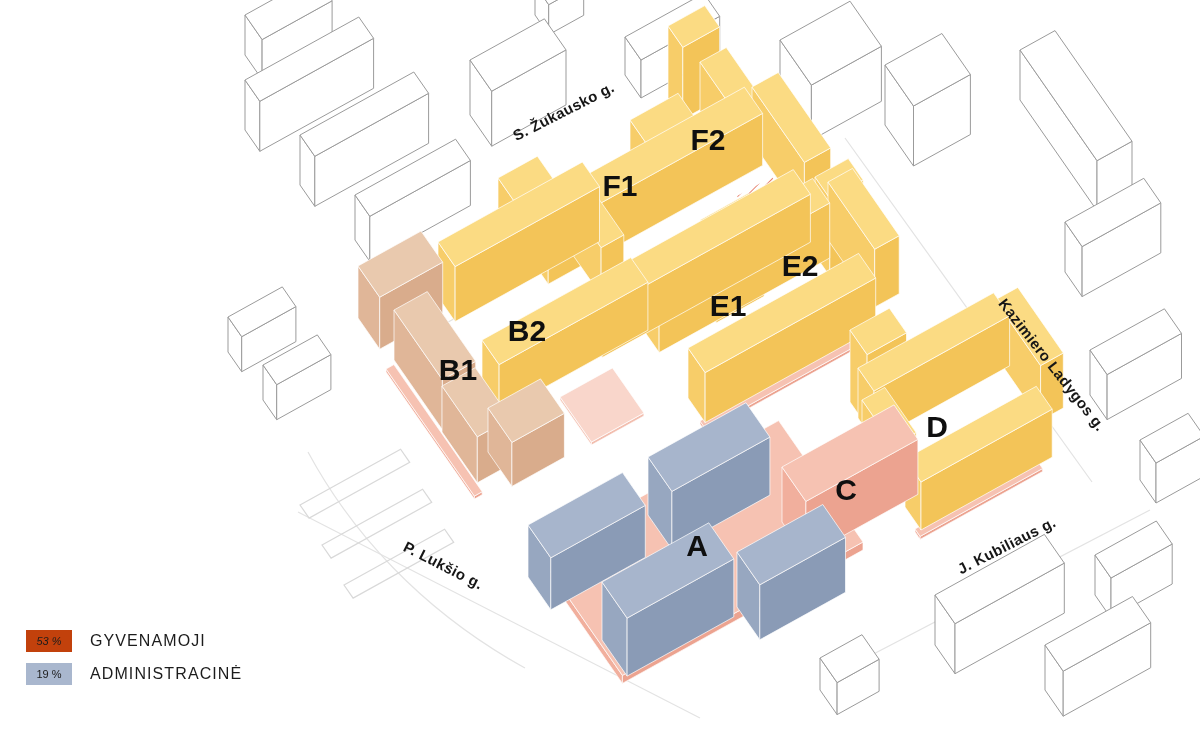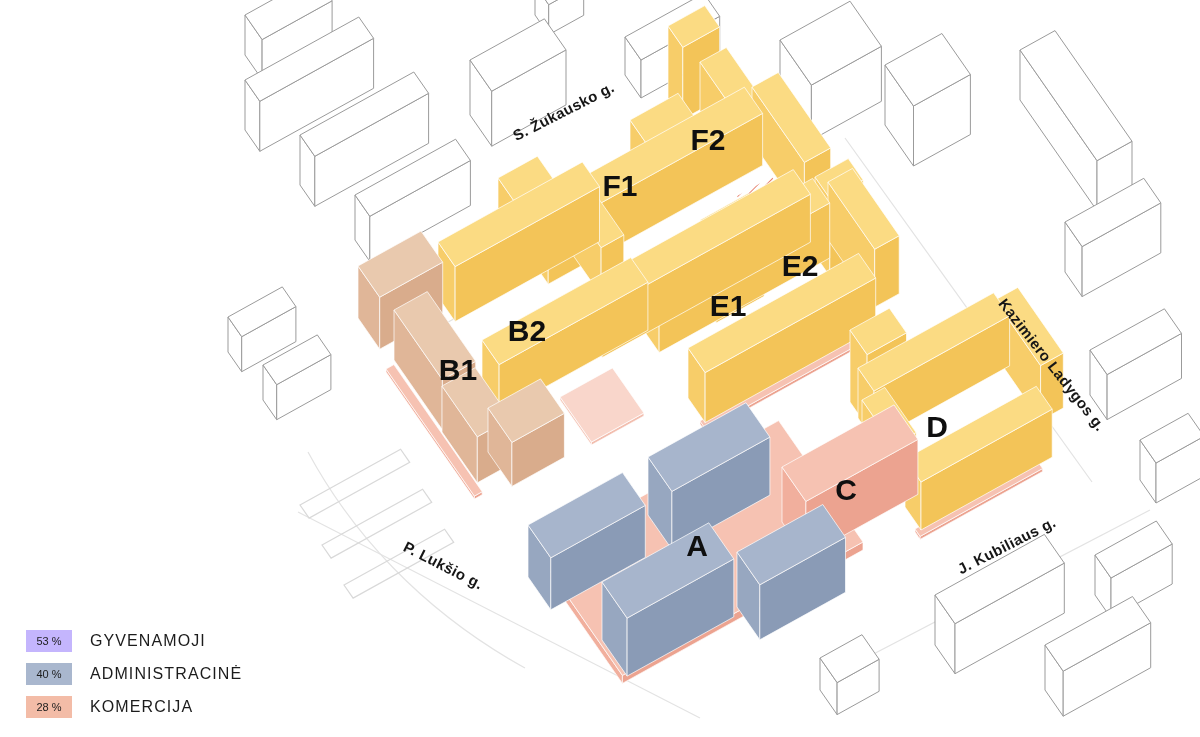--- a/index.html
+++ b/index.html
@@ -336,30 +336,24 @@
     <text class="block-label" x="527" y="341">B2</text>
     <text class="block-label" x="458" y="380">B1</text>
     <text class="block-label" x="937" y="437">D</text>
     <text class="block-label" x="846" y="500">C</text>
     <text class="block-label" x="697" y="556">A</text>
   </g>
 </svg>
 
 <div class="legend">
   <div class="legend-row">
-    <div class="swatch" style="background: #c4b5fd;">
+    <div class="swatch" style="background: #c2410c; font-style: italic;">
       <span>53 %</span>
     </div>
     <span class="legend-label">GYVENAMOJI</span>
   </div>
   <div class="legend-row">
     <div class="swatch" style="background: rgb(169, 183, 206);">
-      <span>40 %</span>
+      <span>19 %</span>
     </div>
     <span class="legend-label">ADMINISTRACINĖ</span>
   </div>
-  <div class="legend-row">
-    <div class="swatch" style="background: rgb(243, 188, 167);">
-      <span>28 %</span>
-    </div>
-    <span class="legend-label">KOMERCIJA</span>
-  </div>
 </div>
 
 </body></html>

